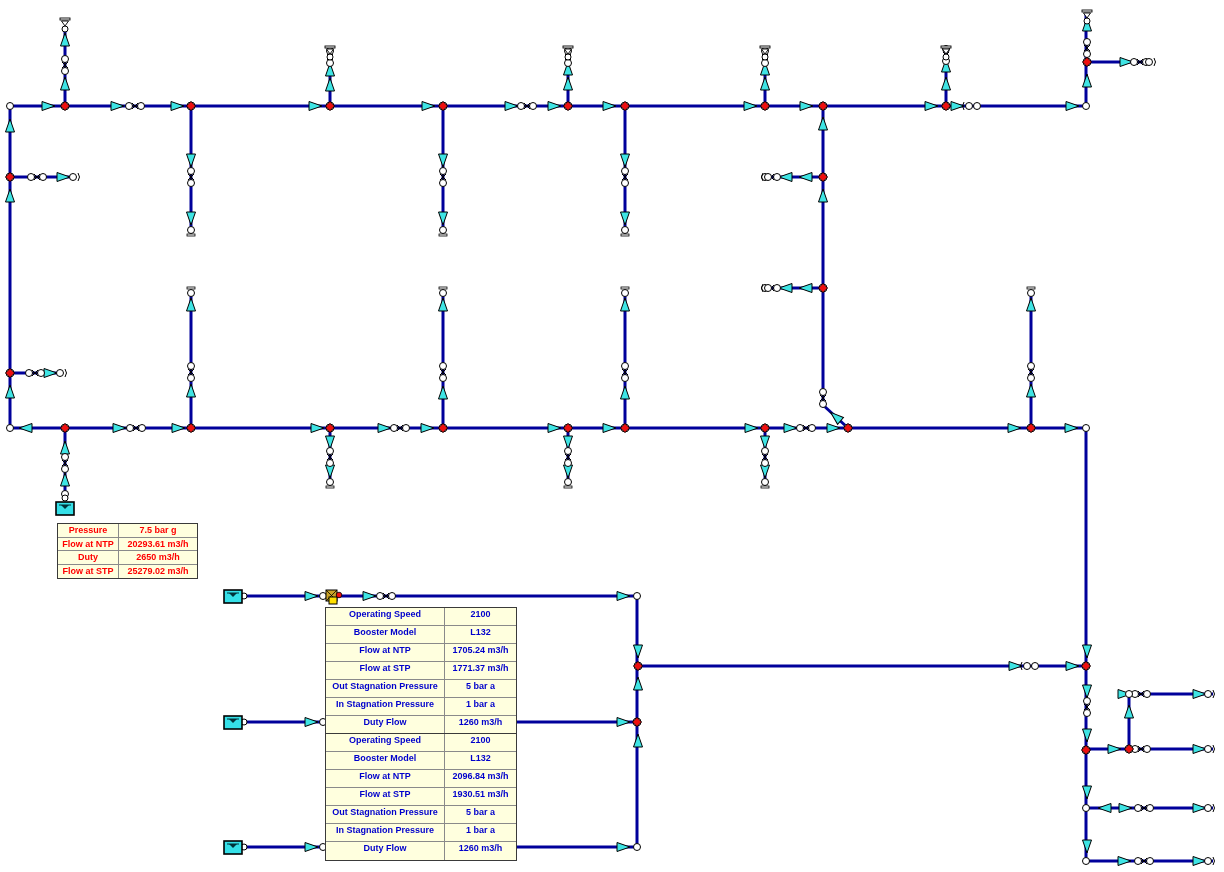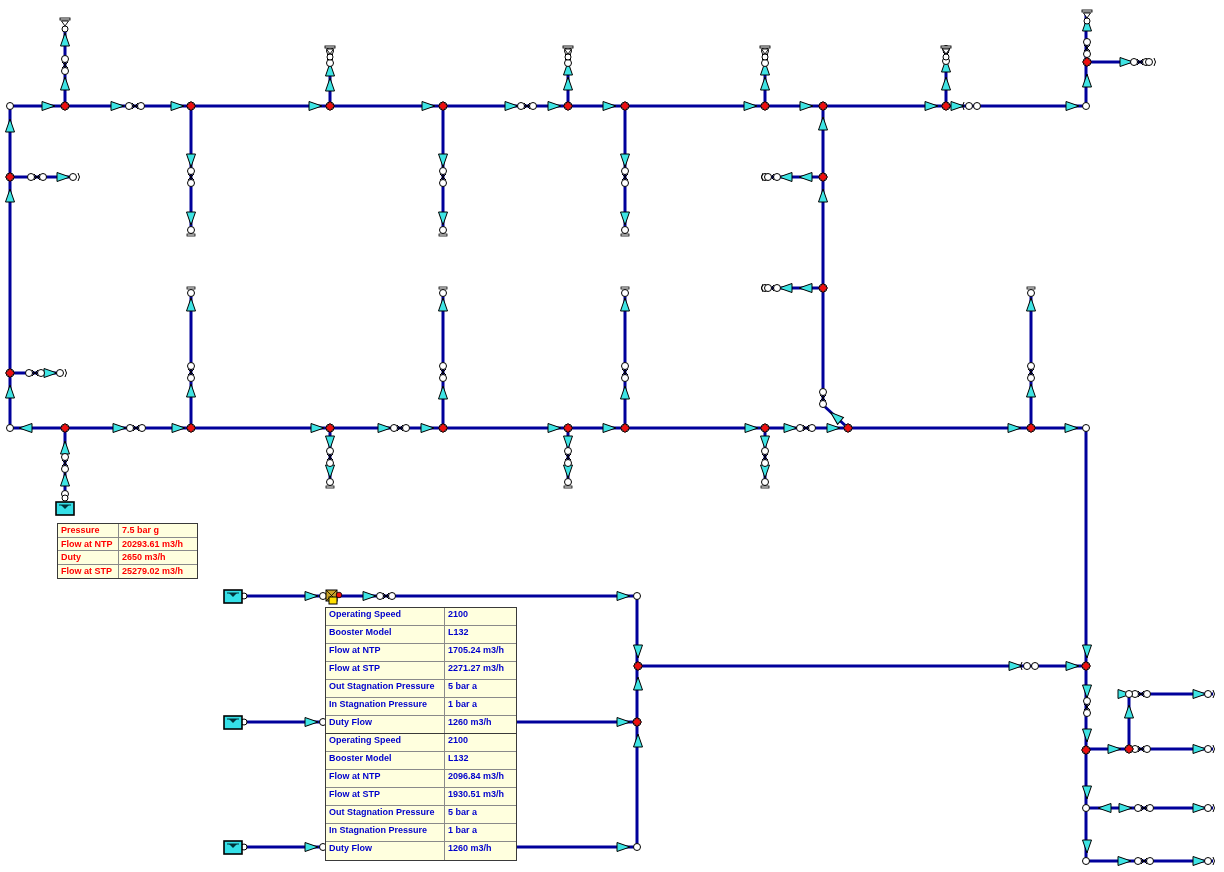--- a/index.html
+++ b/index.html
@@ -5,21 +5,21 @@
   html,body{margin:0;padding:0;background:#ffffff;}
   .canvas{position:relative;width:1224px;height:872px;background:#ffffff;overflow:hidden;
           font-family:"Liberation Sans",sans-serif;}
   #network{position:absolute;left:0;top:0;}
   .rtable{position:absolute;background:#FFFFDE;border:1px solid #3a3a3a;
           font-size:9px;font-weight:bold;line-height:11px;}
   .rtable .tr{display:grid;}
   .t-small .tr{grid-template-columns:61px 1fr;height:13.5px;}
   .t-large .tr{grid-template-columns:119px 1fr;height:18px;}
   .rtable .tl,.rtable .tv{border-bottom:1px solid #8a8a8a;padding:1px 3px 0 3px;
-          white-space:nowrap;overflow:hidden;}
+          white-space:nowrap;overflow:hidden;text-align:center;}
   .rtable .tl{border-right:1px solid #8a8a8a;}
   .rtable .tr:last-child .tl,.rtable .tr:last-child .tv{border-bottom:none;}
 </style>
 </head>
 <body>
 
 <div class="canvas">
   <svg id="network" width="1224" height="872" viewBox="0 0 1224 872">
       <line x1="10" y1="106" x2="1086" y2="106" stroke="#00009B" stroke-width="3"></line>
       <line x1="10" y1="106" x2="10" y2="428" stroke="#00009B" stroke-width="3"></line>
@@ -731,21 +731,21 @@
     <div class="tr">
       <span class="tl">Booster Model</span>
       <span class="tv">L132</span>
     </div>
     <div class="tr">
       <span class="tl">Flow at NTP</span>
       <span class="tv">1705.24 m3/h</span>
     </div>
     <div class="tr">
       <span class="tl">Flow at STP</span>
-      <span class="tv">2271.27 m3/h</span>
+      <span class="tv">1771.37 m3/h</span>
     </div>
     <div class="tr">
       <span class="tl">Out Stagnation Pressure</span>
       <span class="tv">5 bar a</span>
     </div>
     <div class="tr">
       <span class="tl">In Stagnation Pressure</span>
       <span class="tv">1 bar a</span>
     </div>
     <div class="tr">

